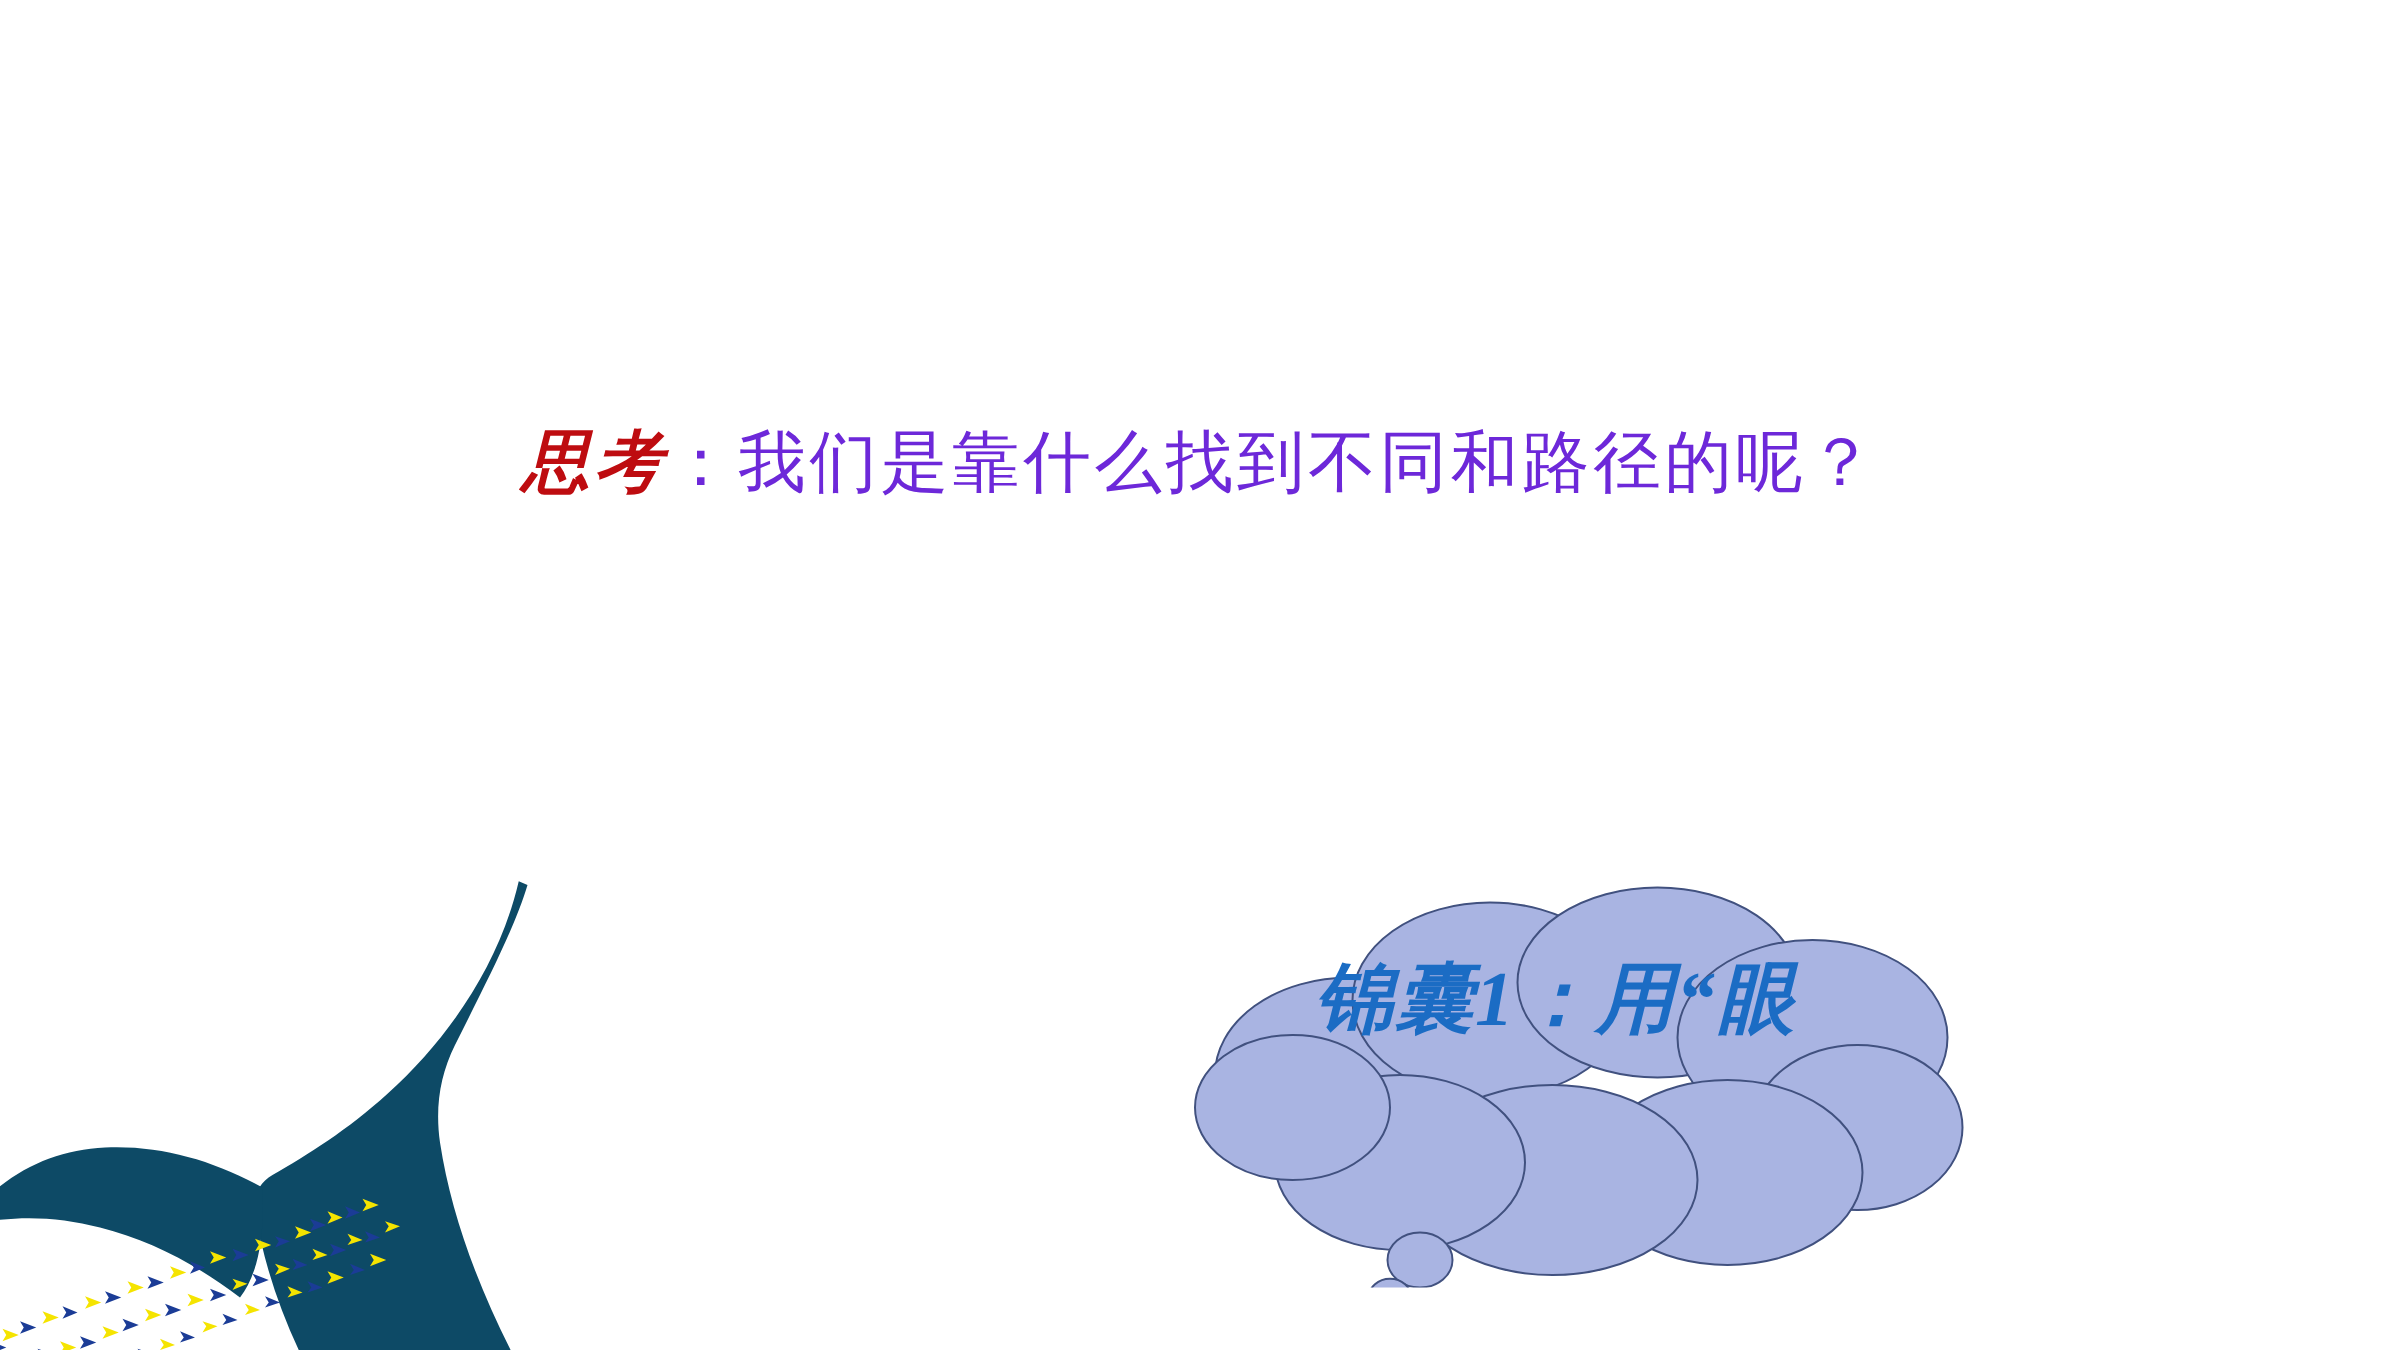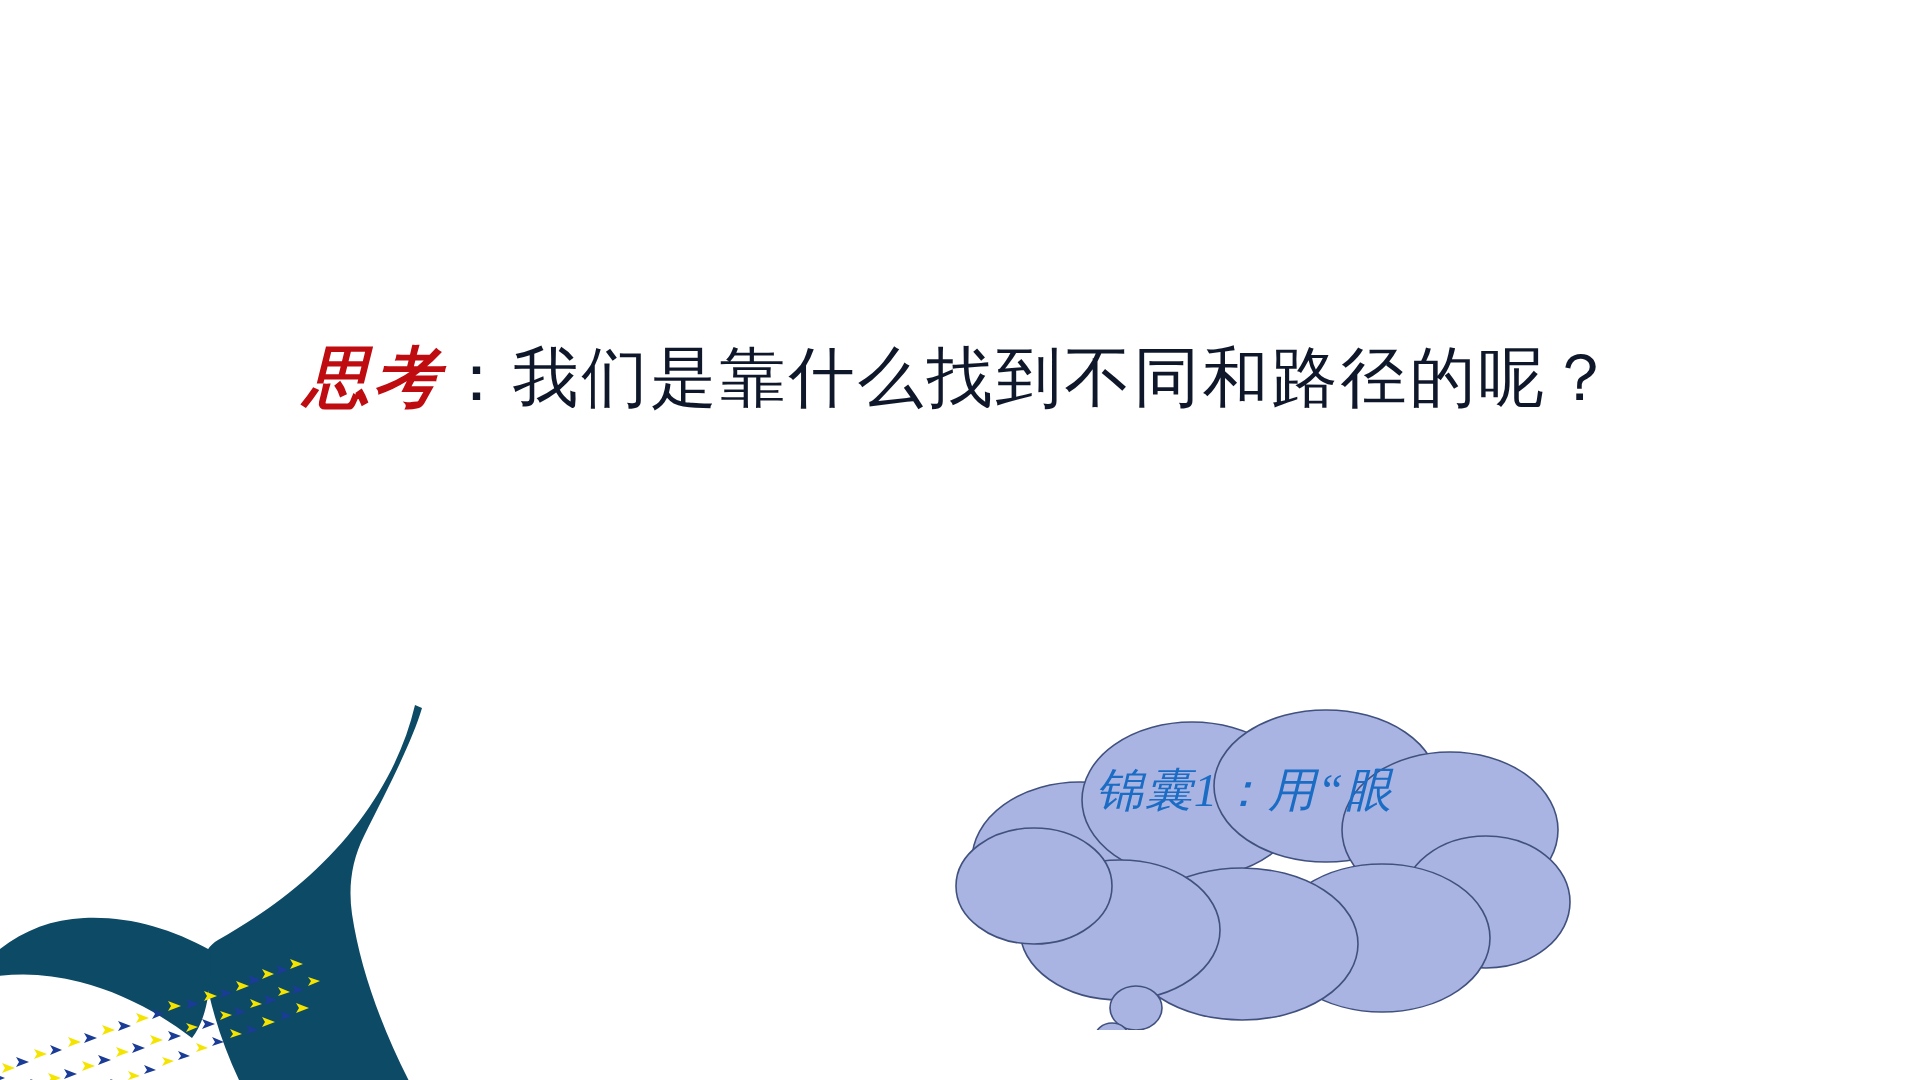--- a/index.html
+++ b/index.html
@@ -20,32 +20,32 @@
   #title-block {
     position: absolute;
     left: 0;
     top: 338px;
     width: 1920px;
     text-align: center;
     white-space: nowrap;
   }
   .title-text {
     font-family: "Liberation Serif", "DejaVu Serif", serif;
-    font-size: 66px;
+    font-size: 54px;
     line-height: 1.2;
     letter-spacing: 2px;
   }
   .title-emph {
     color: #BE0C10;
     font-weight: bold;
     font-style: italic;
     letter-spacing: 4px;
   }
   .title-rest {
-    color: #0f172a;
+    color: #6d28d9;
     letter-spacing: 3px;
   }
 
   
   #whale-tail {
     position: absolute;
     left: -40px;
     top: 700px;
     width: 520px;
     height: 420px;
@@ -69,23 +69,23 @@
     height: 340px;
   }
   #bubble-text {
     position: absolute;
     left: 1010px;
     top: 758px;
     width: 470px;
     text-align: center;
     color: #1B6CC4;
     font-family: "Liberation Serif", "DejaVu Serif", serif;
-    font-weight: normal;
+    font-weight: bold;
     font-style: italic;
-    font-size: 47px;
+    font-size: 62px;
     line-height: 1.38;
     letter-spacing: 2px;
     pointer-events: none;
   }
 </style>
 </head>
 <body>
 
 <div id="slide">
 

